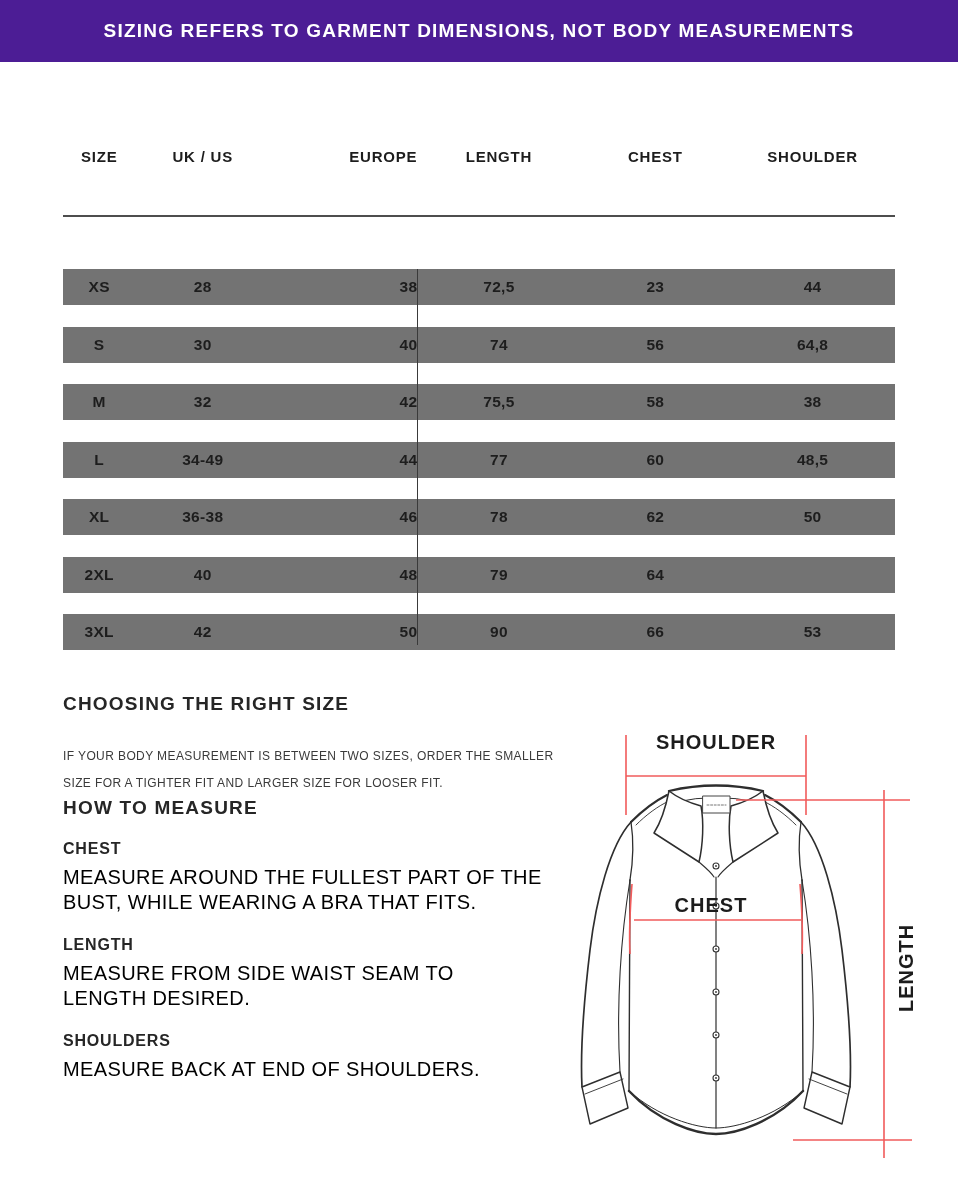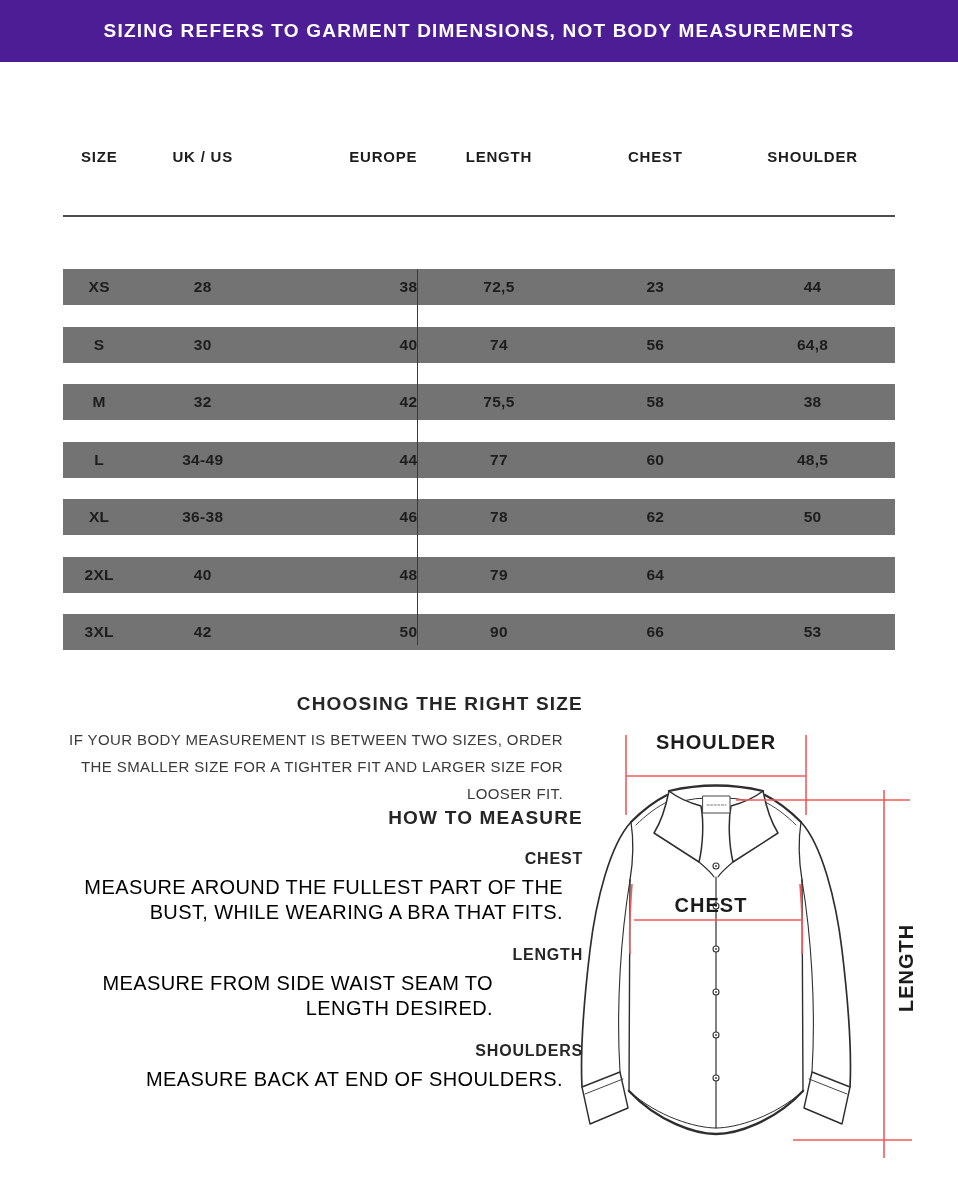--- a/index.html
+++ b/index.html
@@ -86,33 +86,32 @@
     width: 1px;
     height: 376px;
     background: #3a3a3a;
   }
 
   
   .left-col {
     position: absolute;
     left: 63px; top: 693px;
     width: 520px;
-    text-align: right;
   }
   .section-heading {
     font-size: 19px;
     font-weight: bold;
     letter-spacing: 1.2px;
     color: #262626;
     line-height: 22px;
   }
   .choosing-body {
-    margin-top: 11px;
+    margin-top: 28px;
     max-width: 500px;
-    font-size: 15px;
+    font-size: 12px;
     letter-spacing: 0.4px;
     line-height: 27px;
     color: #3a3a3a;
   }
   .howto-heading { }
   .howto-items { margin-top: 0; }
   .howto-item { margin-top: 20px; margin-bottom: 18px; }
   .howto-item h3 {
     font-size: 16px;
     font-weight: bold;

